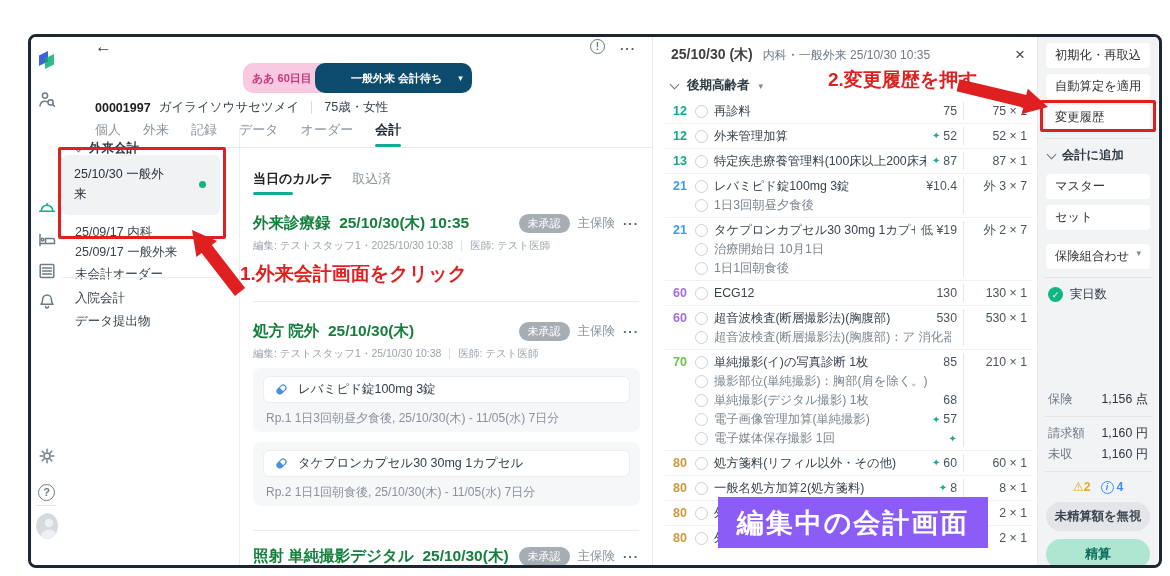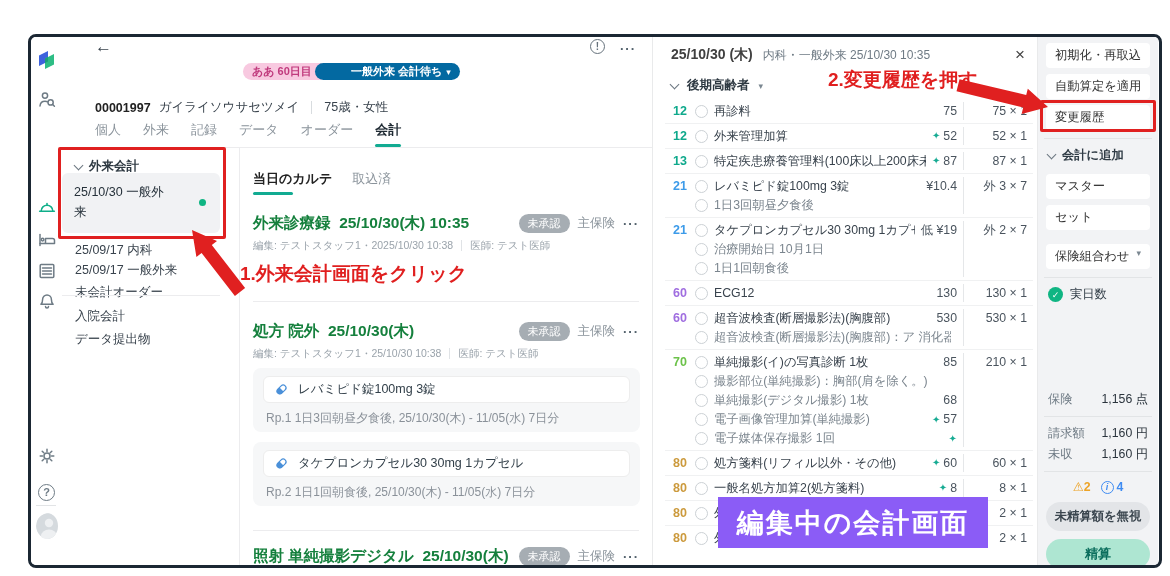--- a/index.html
+++ b/index.html
@@ -16,40 +16,40 @@
   .rail .active svg { stroke:#0fae89; }
   .help-circle { width:17px; height:17px; border:1.6px solid #6e7b85; border-radius:50%;
                  color:#6e7b85; font-size:11px; font-weight:bold; display:flex; align-items:center; justify-content:center; }
   .rail-divider { position:absolute; left:5px; top:468px; width:20px; border-top:1px solid #e2e4e6; }
   .avatar-wrap { border-radius:50%; overflow:hidden; width:26px; height:26px; }
 
   
   .main { position:absolute; left:31px; top:0; width:591px; height:100%; border-right:1px solid #e9eaeb; }
   .back { position:absolute; left:33px; top:0px; font-size:17px; color:#39434d; cursor:pointer; }
   .page-title { position:absolute; left:33px; top:18px; font-size:25px; font-weight:bold; color:#1c2630; letter-spacing:1px; }
-  .badge { position:absolute; top:26px; height:17px; border-radius:10px; font-size:11px; font-weight:bold;
-           display:flex; align-items:center; gap:4px; padding:0 9px; }
+  .badge { position:absolute; top:26px; height:30px; border-radius:10px; font-size:11px; font-weight:bold;
+           display:flex; align-items:center; gap:16px; padding:0 9px; }
   .badge-pink { left:181px; background:#f8c9e0; color:#c03a7d; }
-  .badge-green { left:253px; background:#0369a1; color:#fff;padding-left:36px; }
+  .badge-green { left:253px; background:#0c4a6e; color:#fff;padding-left:36px; }
   .badge .caret { font-size:9px; }
   .hd-ic { position:absolute; top:2px; color:#5b6770; }
   .comment-circle { width:15px; height:15px; border:1.4px solid #66727c; border-radius:50%;
                     font-size:10px; font-weight:bold; color:#66727c; display:flex; align-items:center; justify-content:center; }
   .more-dots { font-size:13px; font-weight:bold; letter-spacing:1px; color:#51606b; }
   .id-row { position:absolute; left:33px; top:62px; display:flex; align-items:center; gap:8px; font-size:12.5px; color:#39434d; }
   .id-row .pid { font-weight:bold; color:#222; }
   .id-row .vsep { width:1px; height:13px; background:#d8dcdf; margin:0 4px; }
   .main-tabs { position:absolute; left:33px; top:84px; height:26px; display:flex; gap:22px; font-size:13px; color:#8a939b; }
   .main-tabs .tab { position:relative; cursor:pointer; padding-bottom:8px; }
   .main-tabs .tab.active { color:#1f2a33; font-weight:bold; }
   .main-tabs .tab.active::after { content:""; position:absolute; left:0; right:0; bottom:0; height:3px; background:#12ab92; border-radius:2px; }
   .tabs-line { position:absolute; left:0; top:110px; width:100%; border-top:1px solid #ececee; }
 
   
-  .subnav { position:absolute; left:0; top:110px; width:178px; bottom:0; border-right:1px solid #ececee; }
+  .subnav { position:absolute; left:0; top:92px; width:178px; bottom:0; border-right:1px solid #ececee; }
   .subnav-head { position:absolute; left:13px; top:11px; display:flex; align-items:center; gap:7px;
                  font-size:12.5px; font-weight:bold; color:#2e3942; }
   .chev { width:7px; height:7px; border-left:1.6px solid #6b7680; border-bottom:1.6px solid #6b7680;
           transform:rotate(-45deg); margin-top:-3px; flex:none; }
   .sub-selected { position:absolute; left:0px; top:26px; width:158px; height:60px; background:#f1f2f4;
                   border-radius:6px; padding:9px 12px; font-size:12.5px; color:#26313a; line-height:20px; cursor:pointer; }
   .green-dot { position:absolute; right:14px; top:26px; width:7px; height:7px; border-radius:50%; background:#10b583; }
   .sub-item { position:absolute; left:13px; font-size:12.5px; color:#39434d; cursor:pointer; white-space:nowrap; }
   .sub-div { position:absolute; left:0; top:148px; width:158px; border-top:1px solid #ececee; }
 

